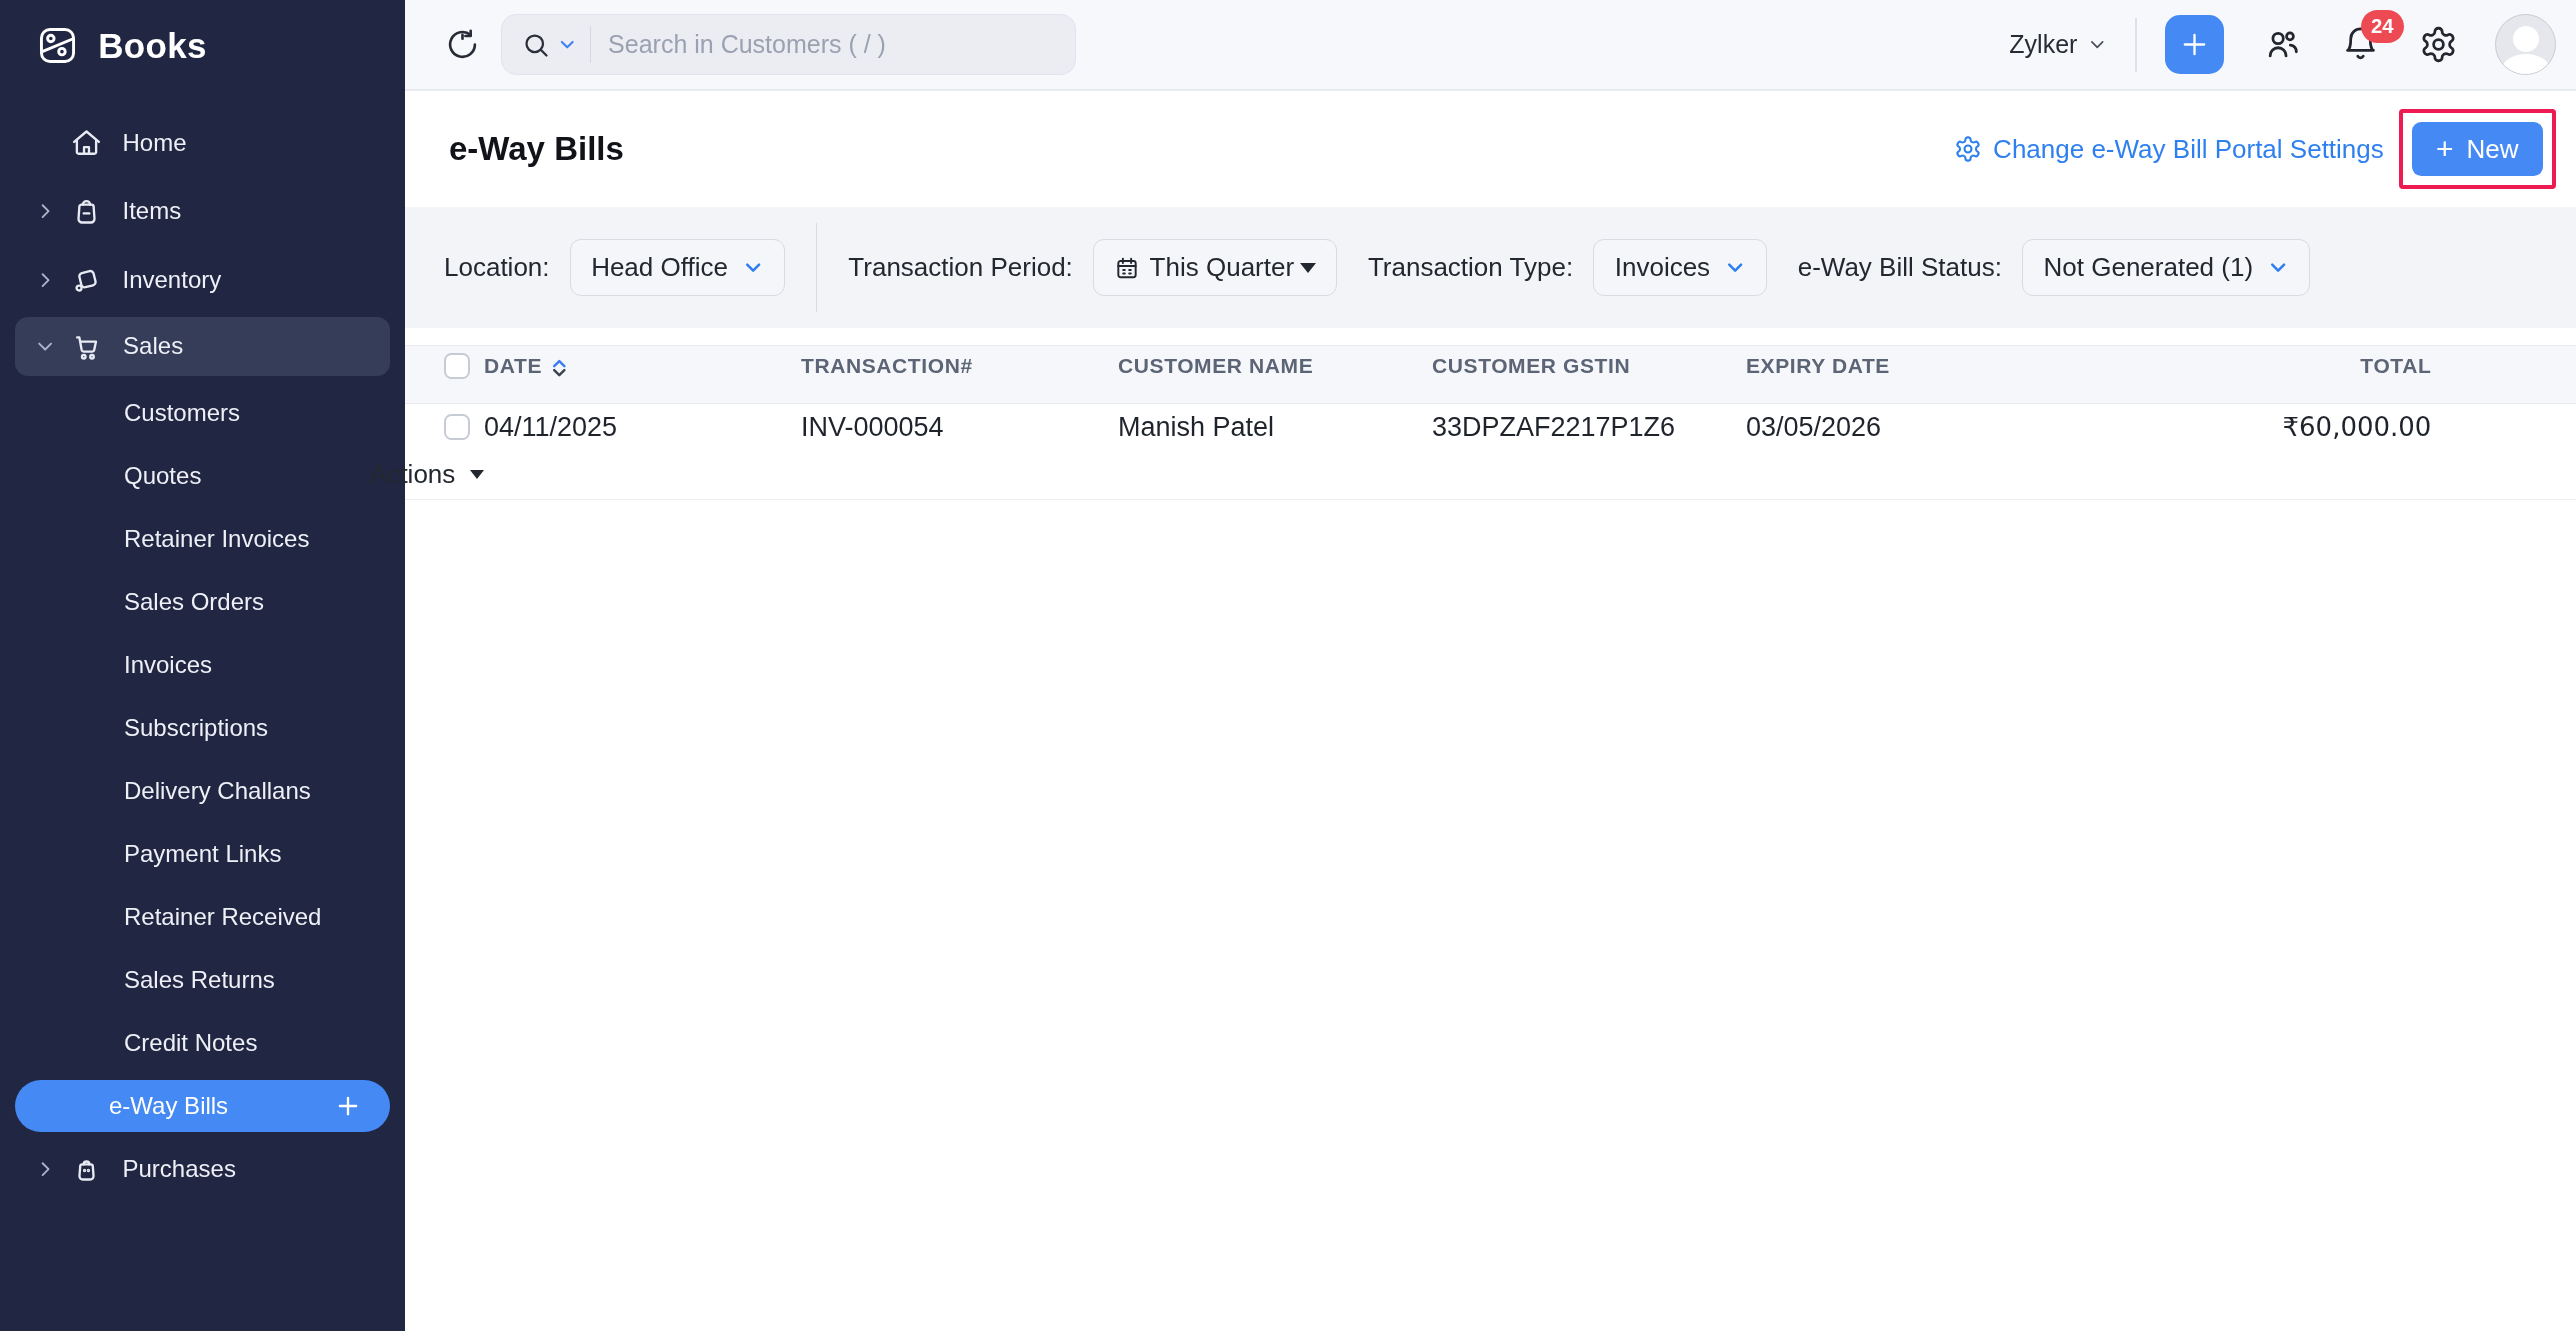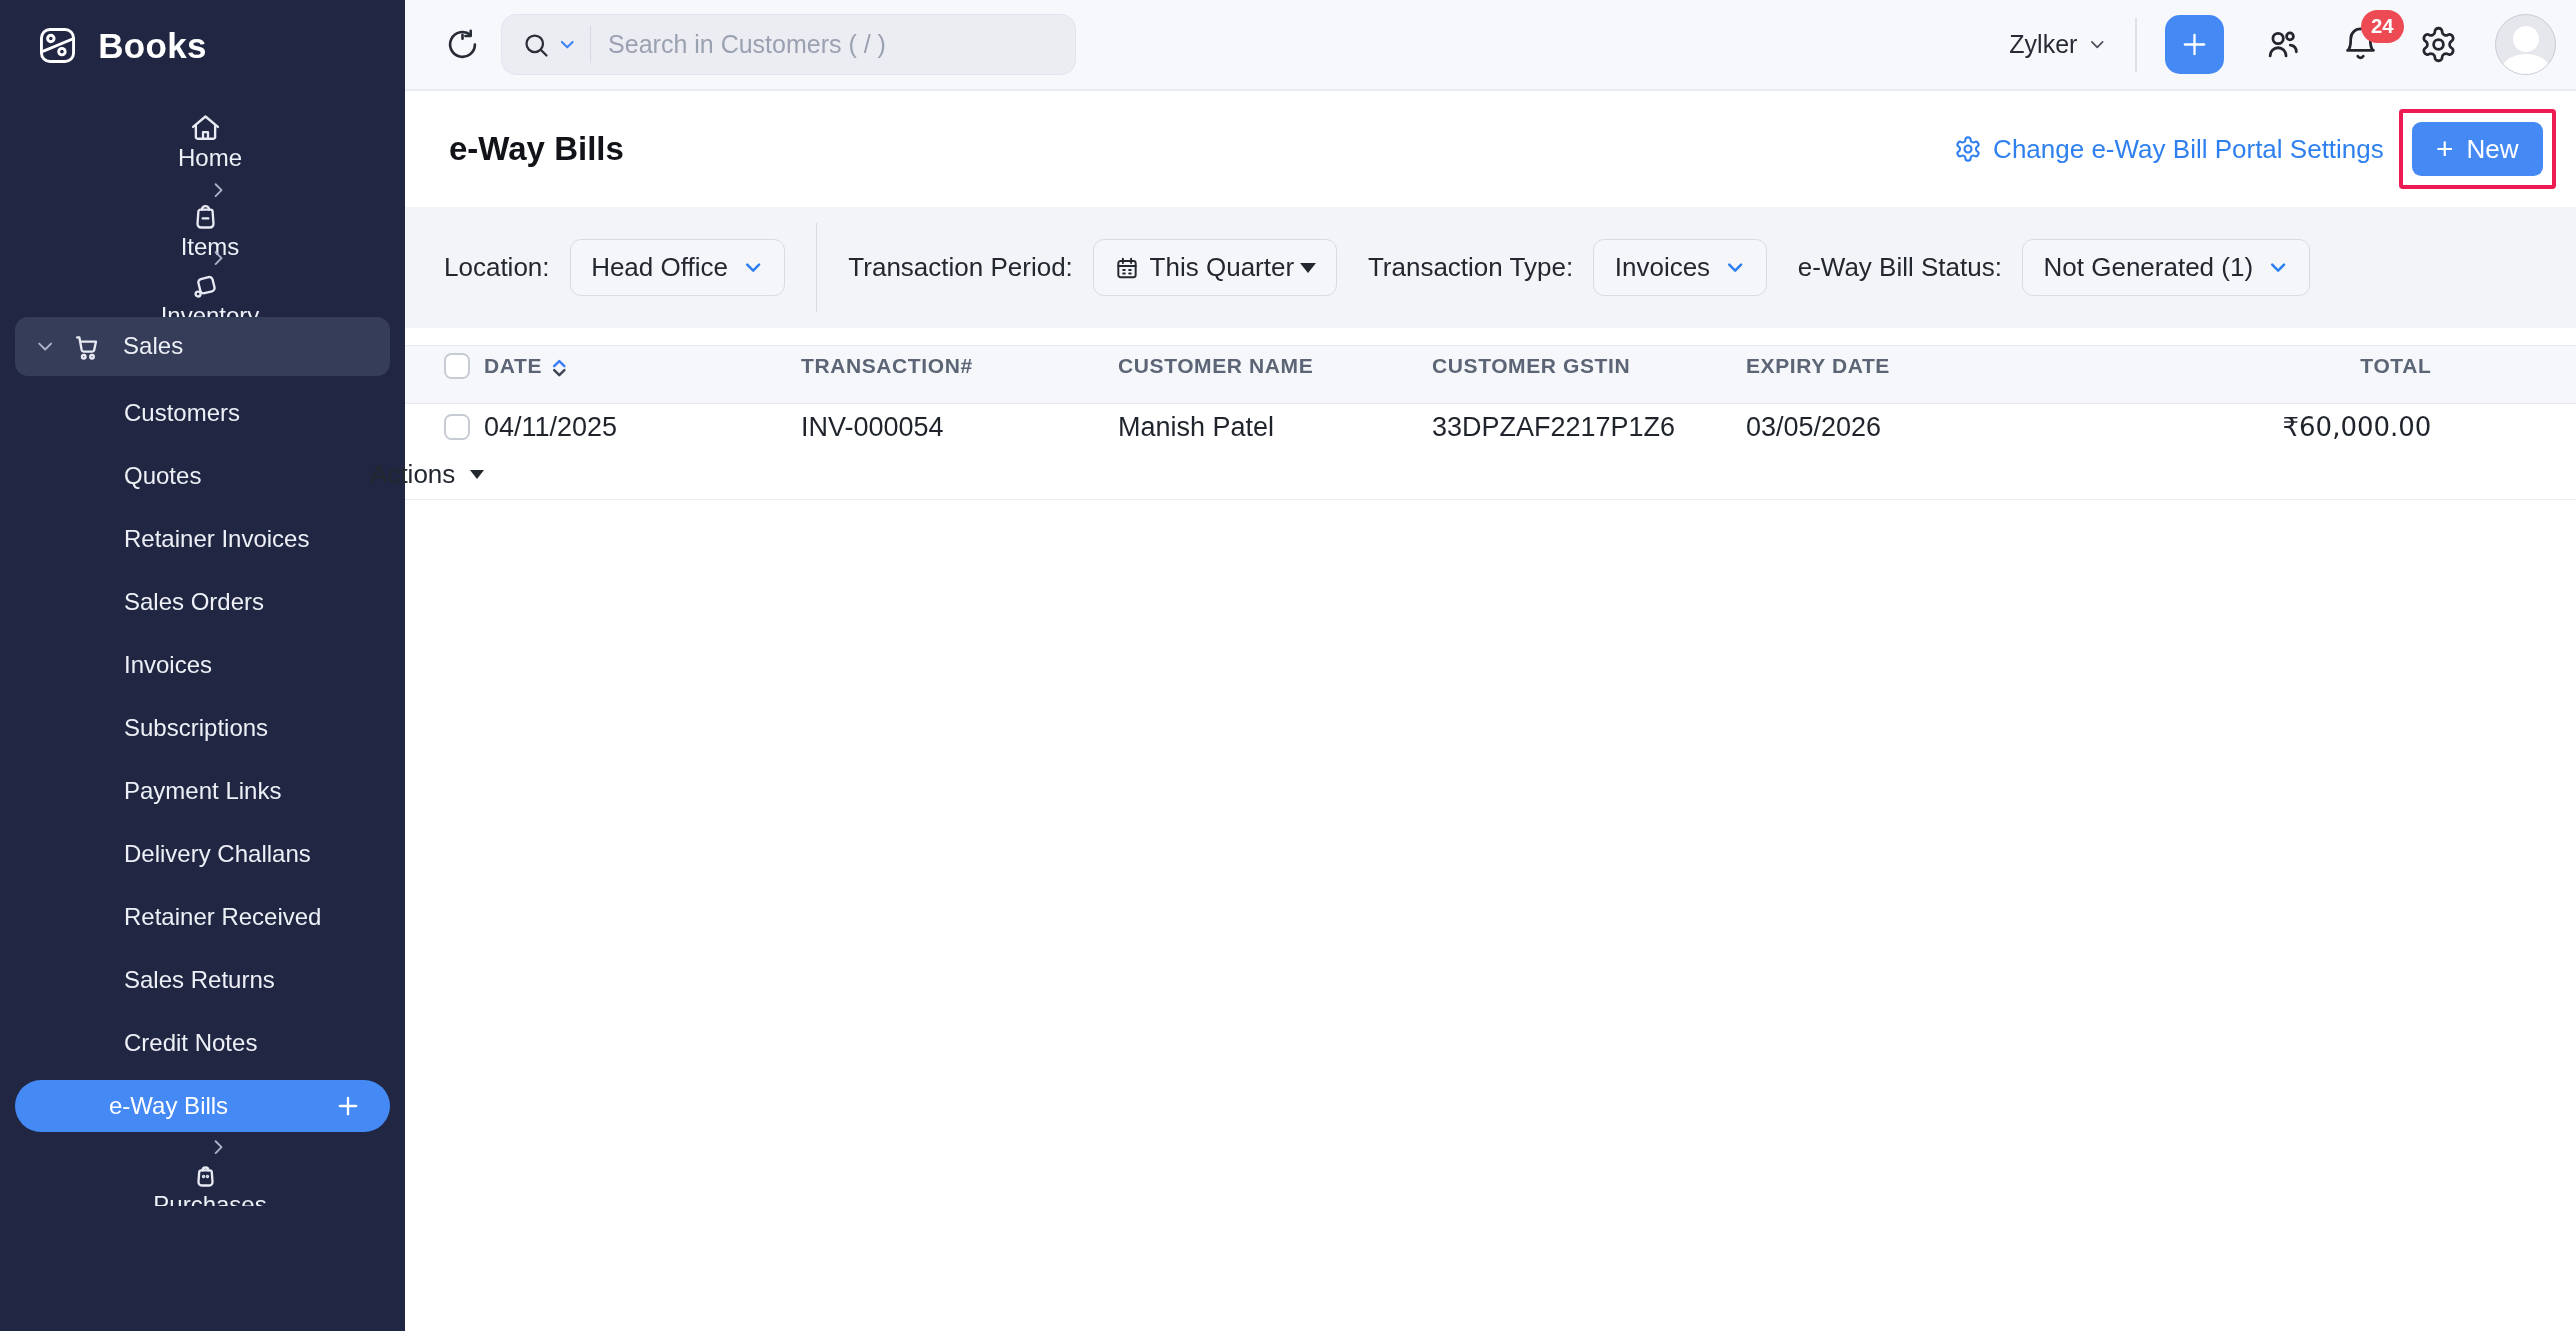--- a/index.html
+++ b/index.html
@@ -7,21 +7,21 @@
   body { font-family:"Liberation Sans", sans-serif; background:#fff; color:#20242c; }
 
   .app { display:flex; width:2576px; height:1331px; }
 
   
   .sidebar { width:405px; height:1331px; background:#212742; flex:none; display:flex; flex-direction:column; }
   .logo-row { height:91px; display:flex; align-items:center; padding-left:37px; gap:20.3px; flex:none; }
   .logo-row .logo-text { color:#fff; font-size:35px; font-weight:600; letter-spacing:0.3px; }
   .nav { padding-top:20.3px; overflow:hidden; }
   .nav-item { height:63px; display:flex; align-items:center; color:#eef0f7; font-size:24px; cursor:pointer; position:relative; }
-  .nav-item.toplevel { margin-bottom:5.5px;flex-direction:column; }
+  .nav-item.toplevel { margin-bottom:5.5px; }
   .nav-item .chev { width:28px; margin-left:31px; display:flex; align-items:center; justify-content:center; color:#aeb4c9; flex:none; }
   .nav-item .no-chev { width:28px; margin-left:31px; flex:none; }
   .nav-item .nav-ic { width:43px; margin-left:5.5px; display:flex; align-items:center; justify-content:center; color:#e8eaf4; flex:none; }
   .nav-item .lbl { margin-left:15px; white-space:nowrap; }
   .nav-item.sub { padding-left:109px; }
   .nav-item.expanded-row { background:#363d58; border-radius:13px; margin:0 15px 5.5px 15px; height:59px; }
   .nav-item.expanded-row .chev{ margin-left:16.6px; }
   .nav-item.expanded-row .nav-ic{ margin-left:5.5px; }
   .nav-item.active-pill { background:#4589f5; border-radius:26px; margin:5.5px 15px; height:52px; padding-left:94px; color:#fff; font-weight:500; justify-content:space-between; padding-right:28px; }
 
@@ -176,24 +176,24 @@
       <div class="nav-item sub">
           <span class="lbl">Sales Orders</span>
         </div>
       <div class="nav-item sub">
           <span class="lbl">Invoices</span>
         </div>
       <div class="nav-item sub">
           <span class="lbl">Subscriptions</span>
         </div>
       <div class="nav-item sub">
+          <span class="lbl">Delivery Challans</span>
+        </div>
+      <div class="nav-item sub">
           <span class="lbl">Payment Links</span>
-        </div>
-      <div class="nav-item sub">
-          <span class="lbl">Delivery Challans</span>
         </div>
       <div class="nav-item sub">
           <span class="lbl">Retainer Received</span>
         </div>
       <div class="nav-item sub">
           <span class="lbl">Sales Returns</span>
         </div>
       <div class="nav-item sub">
           <span class="lbl">Credit Notes</span>
         </div>

